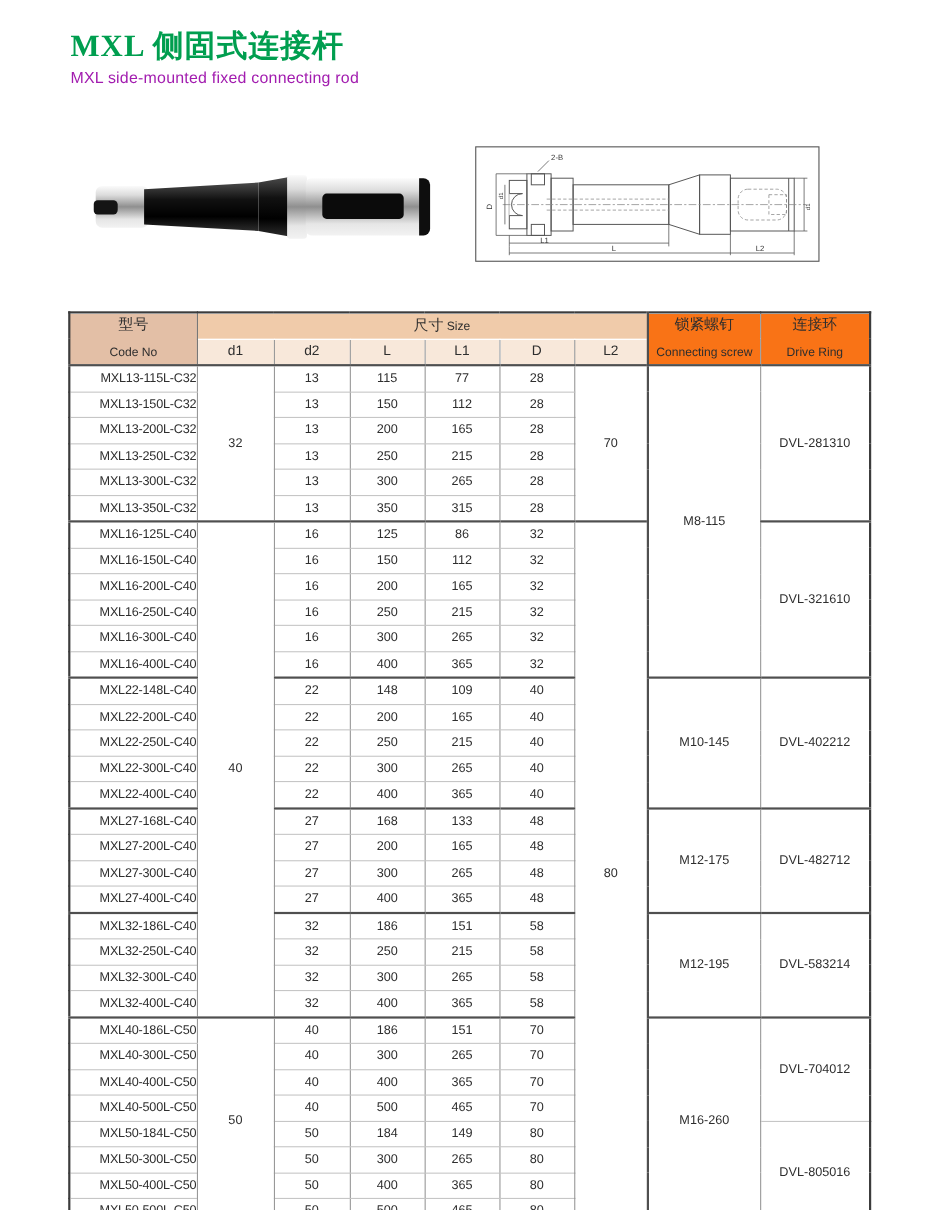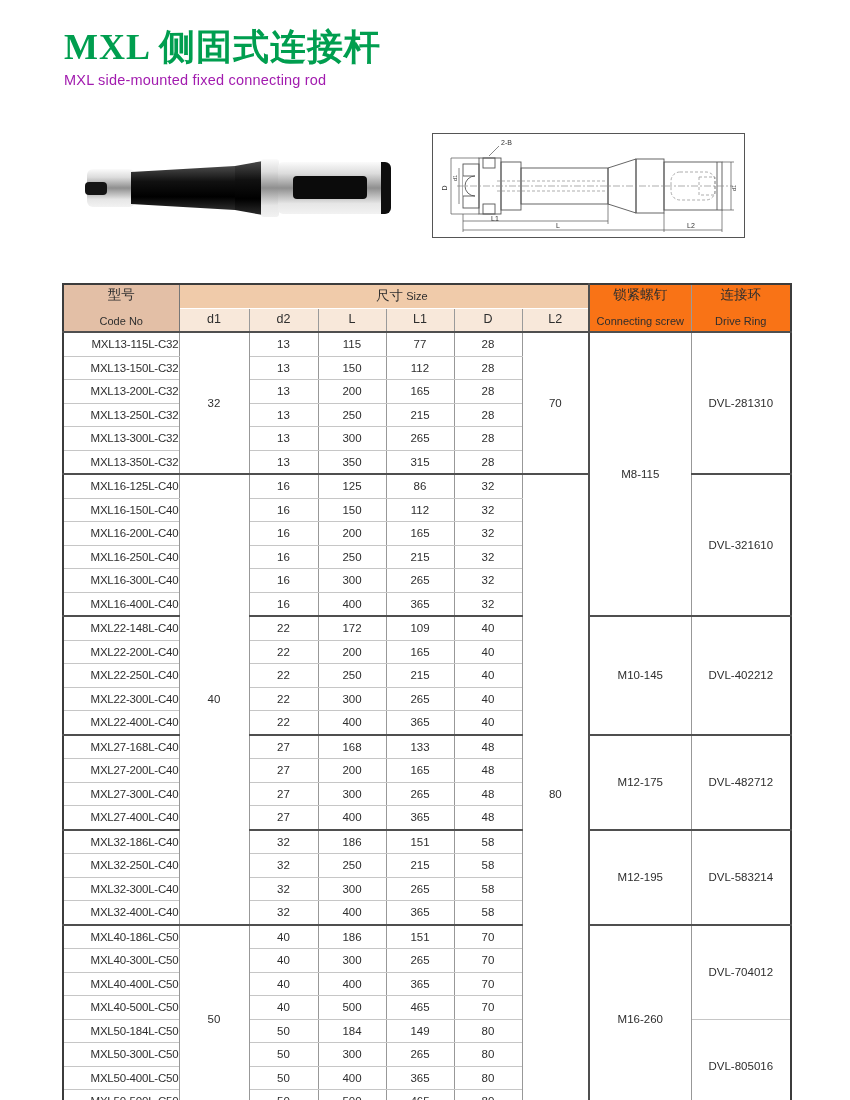--- a/index.html
+++ b/index.html
@@ -2,21 +2,21 @@
 <html><head>
 <meta charset="utf-8">
 <style>
   html,body{margin:0;padding:0;}
   body{
     width:850px;height:1100px;position:relative;background:#ffffff;
     font-family:"Liberation Sans", sans-serif;color:#2e2e2e;overflow:hidden;
   }
   
   .title-block{position:absolute;left:64px;top:28px;}
-  .title-cn{font-family:"Liberation Serif", serif;font-weight:bold;font-size:36px;letter-spacing:1px;color:#009e4f;line-height:1.1;}
+  .title-cn{font-family:"Liberation Serif", serif;font-weight:bold;font-size:28px;letter-spacing:1px;color:#009e4f;line-height:1.1;}
   .title-en{font-size:14.5px;color:#a21caf;margin-top:4px;letter-spacing:0.2px;}
   
   .photo-wrap{position:absolute;left:85px;top:152px;width:310px;height:72px;}
   .drawing-wrap{position:absolute;left:432px;top:133px;width:313px;height:105px;border:1px solid #555;background:#fff;box-sizing:border-box;}
   
   .table-wrap{position:absolute;left:62px;top:283px;width:728px;}
   table.spec{border-collapse:collapse;table-layout:fixed;width:728px;border:2px solid #3c3c3c;}
   .spec th,.spec td{
     padding:0;height:22.5px;line-height:1.05;text-align:center;vertical-align:middle;
     font-size:11.5px;color:#2e2e2e;border:1px solid #9a9a9a;overflow:hidden;
@@ -270,21 +270,21 @@
         <tr>
           <td class="code">MXL16-400L-C40</td>
           <td>16</td>
           <td>400</td>
           <td>365</td>
           <td>32</td>
         </tr>
         <tr class="block-start">
           <td class="code">MXL22-148L-C40</td>
           <td>22</td>
-          <td>172</td>
+          <td>148</td>
           <td>109</td>
           <td>40</td>
           <td class="screw-cell-c" rowspan="5">M10-145</td>
           <td rowspan="5">DVL-402212</td>
         </tr>
         <tr>
           <td class="code">MXL22-200L-C40</td>
           <td>22</td>
           <td>200</td>
           <td>165</td>

